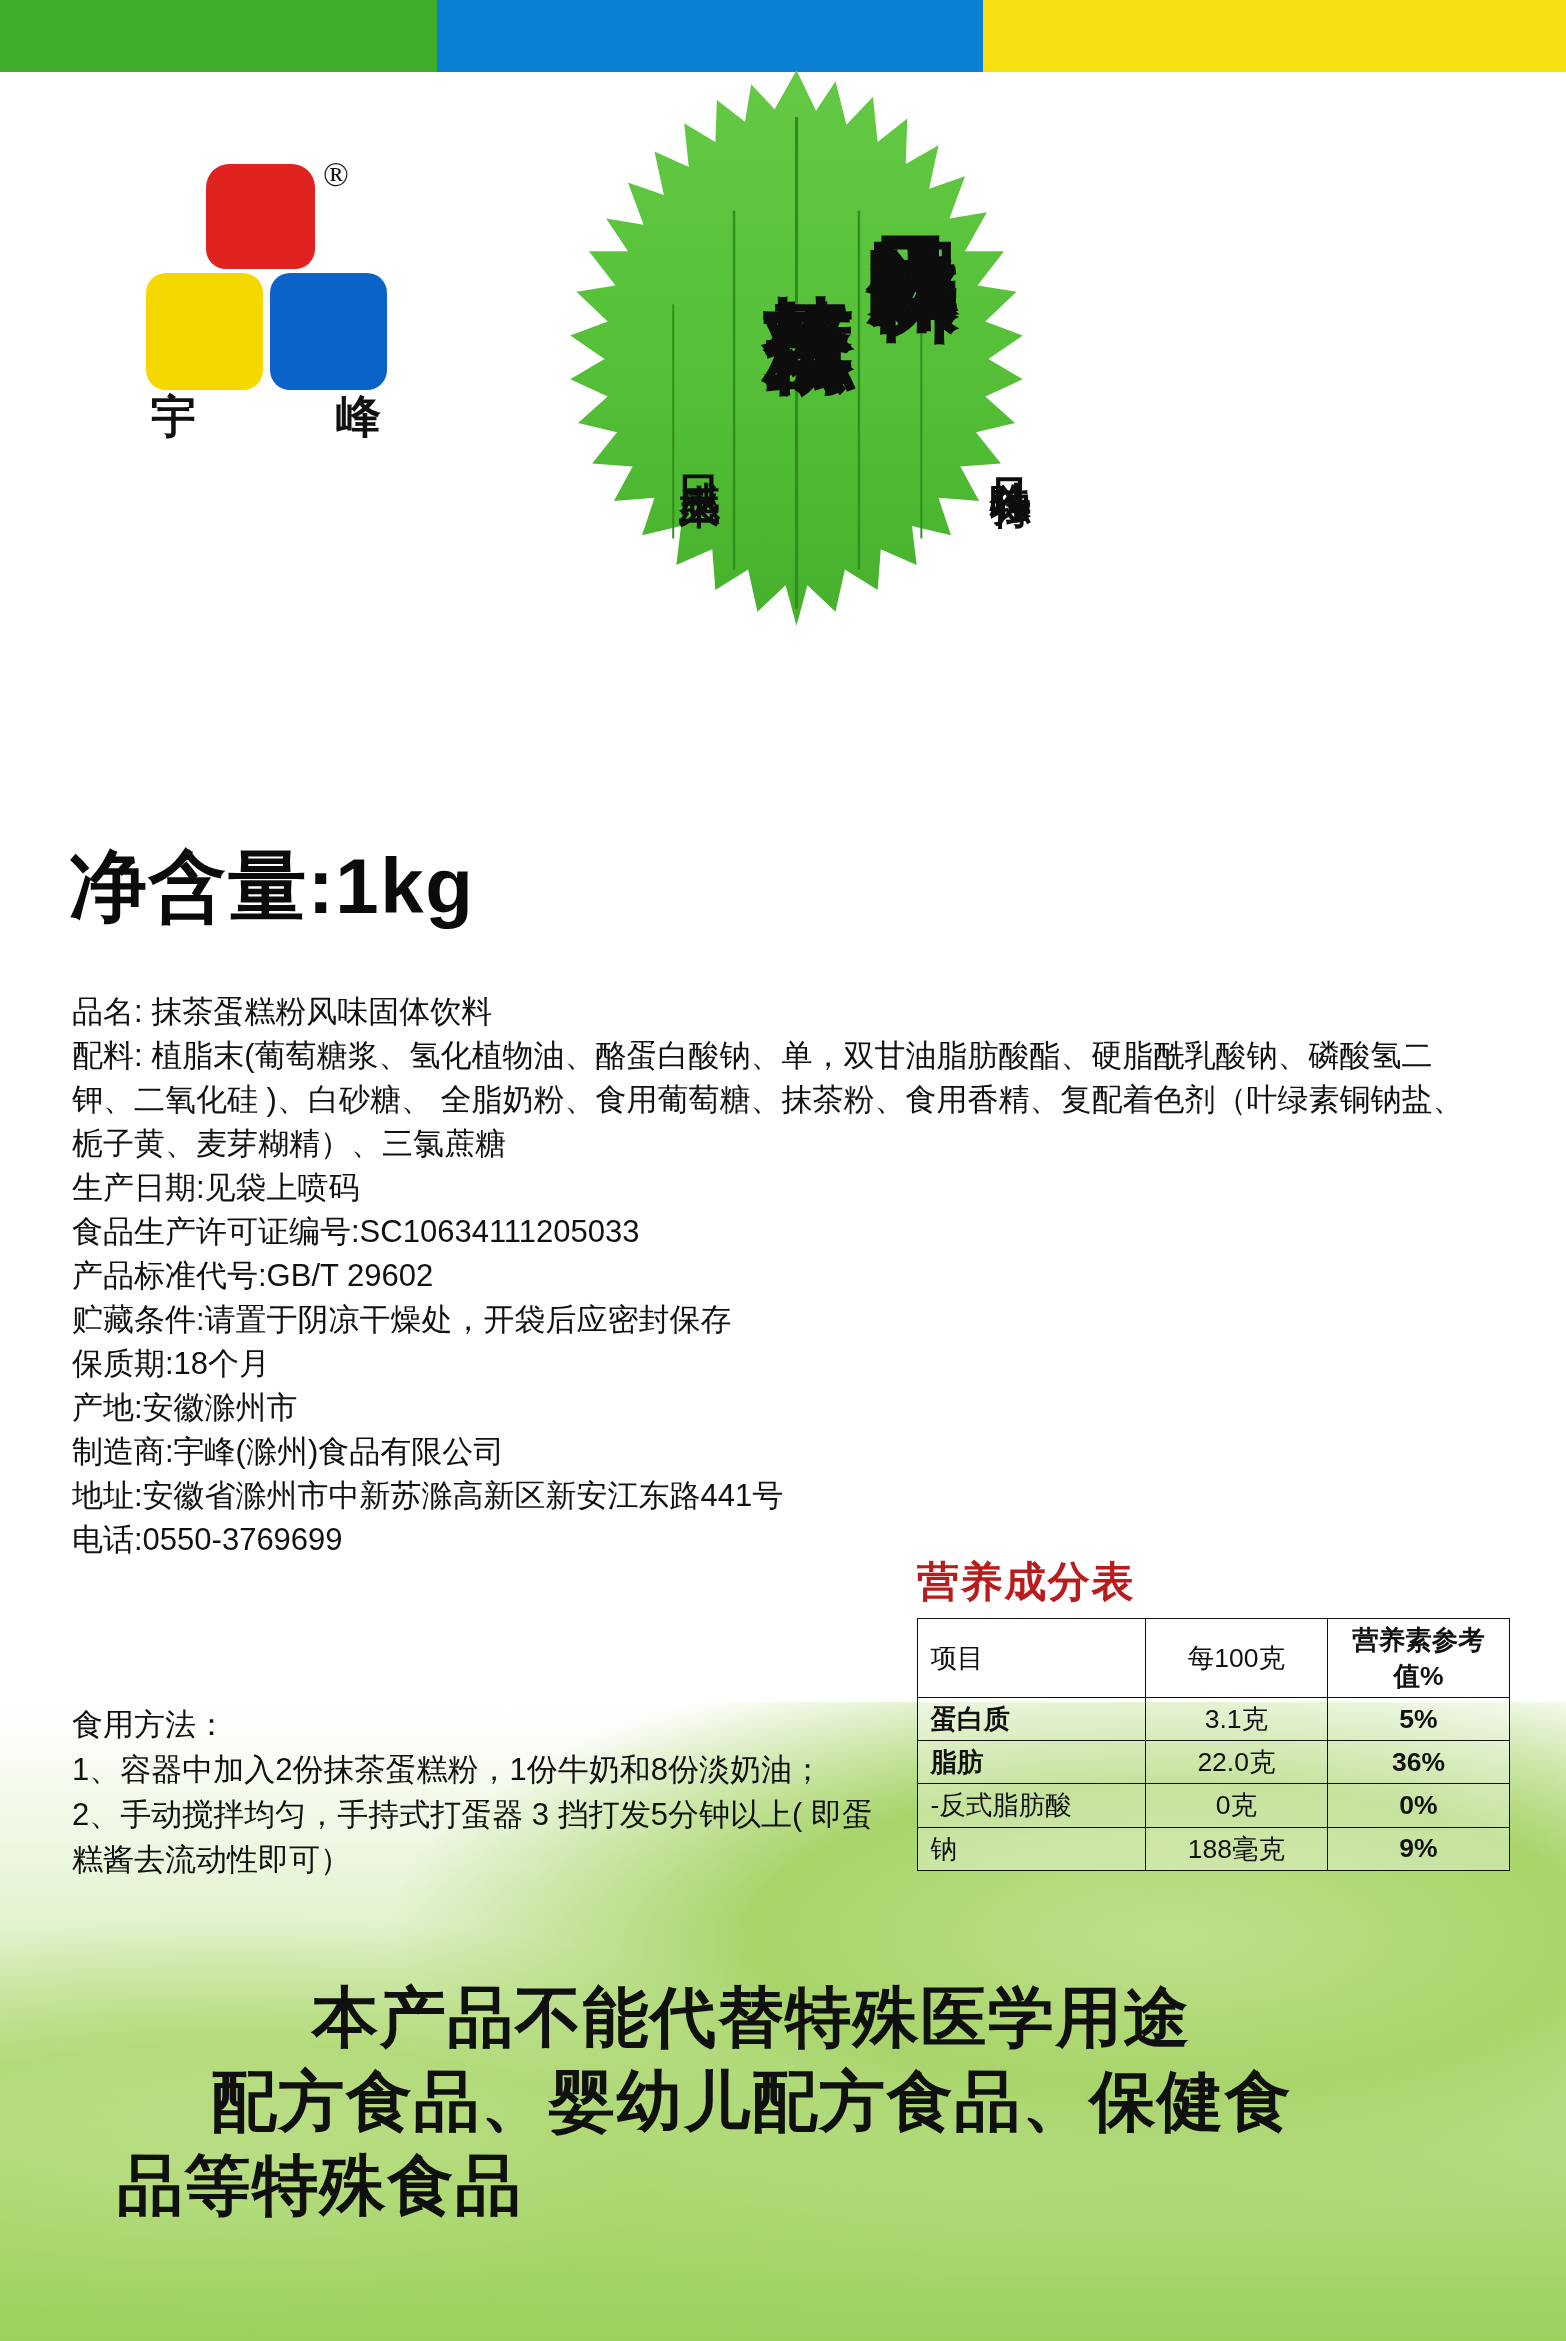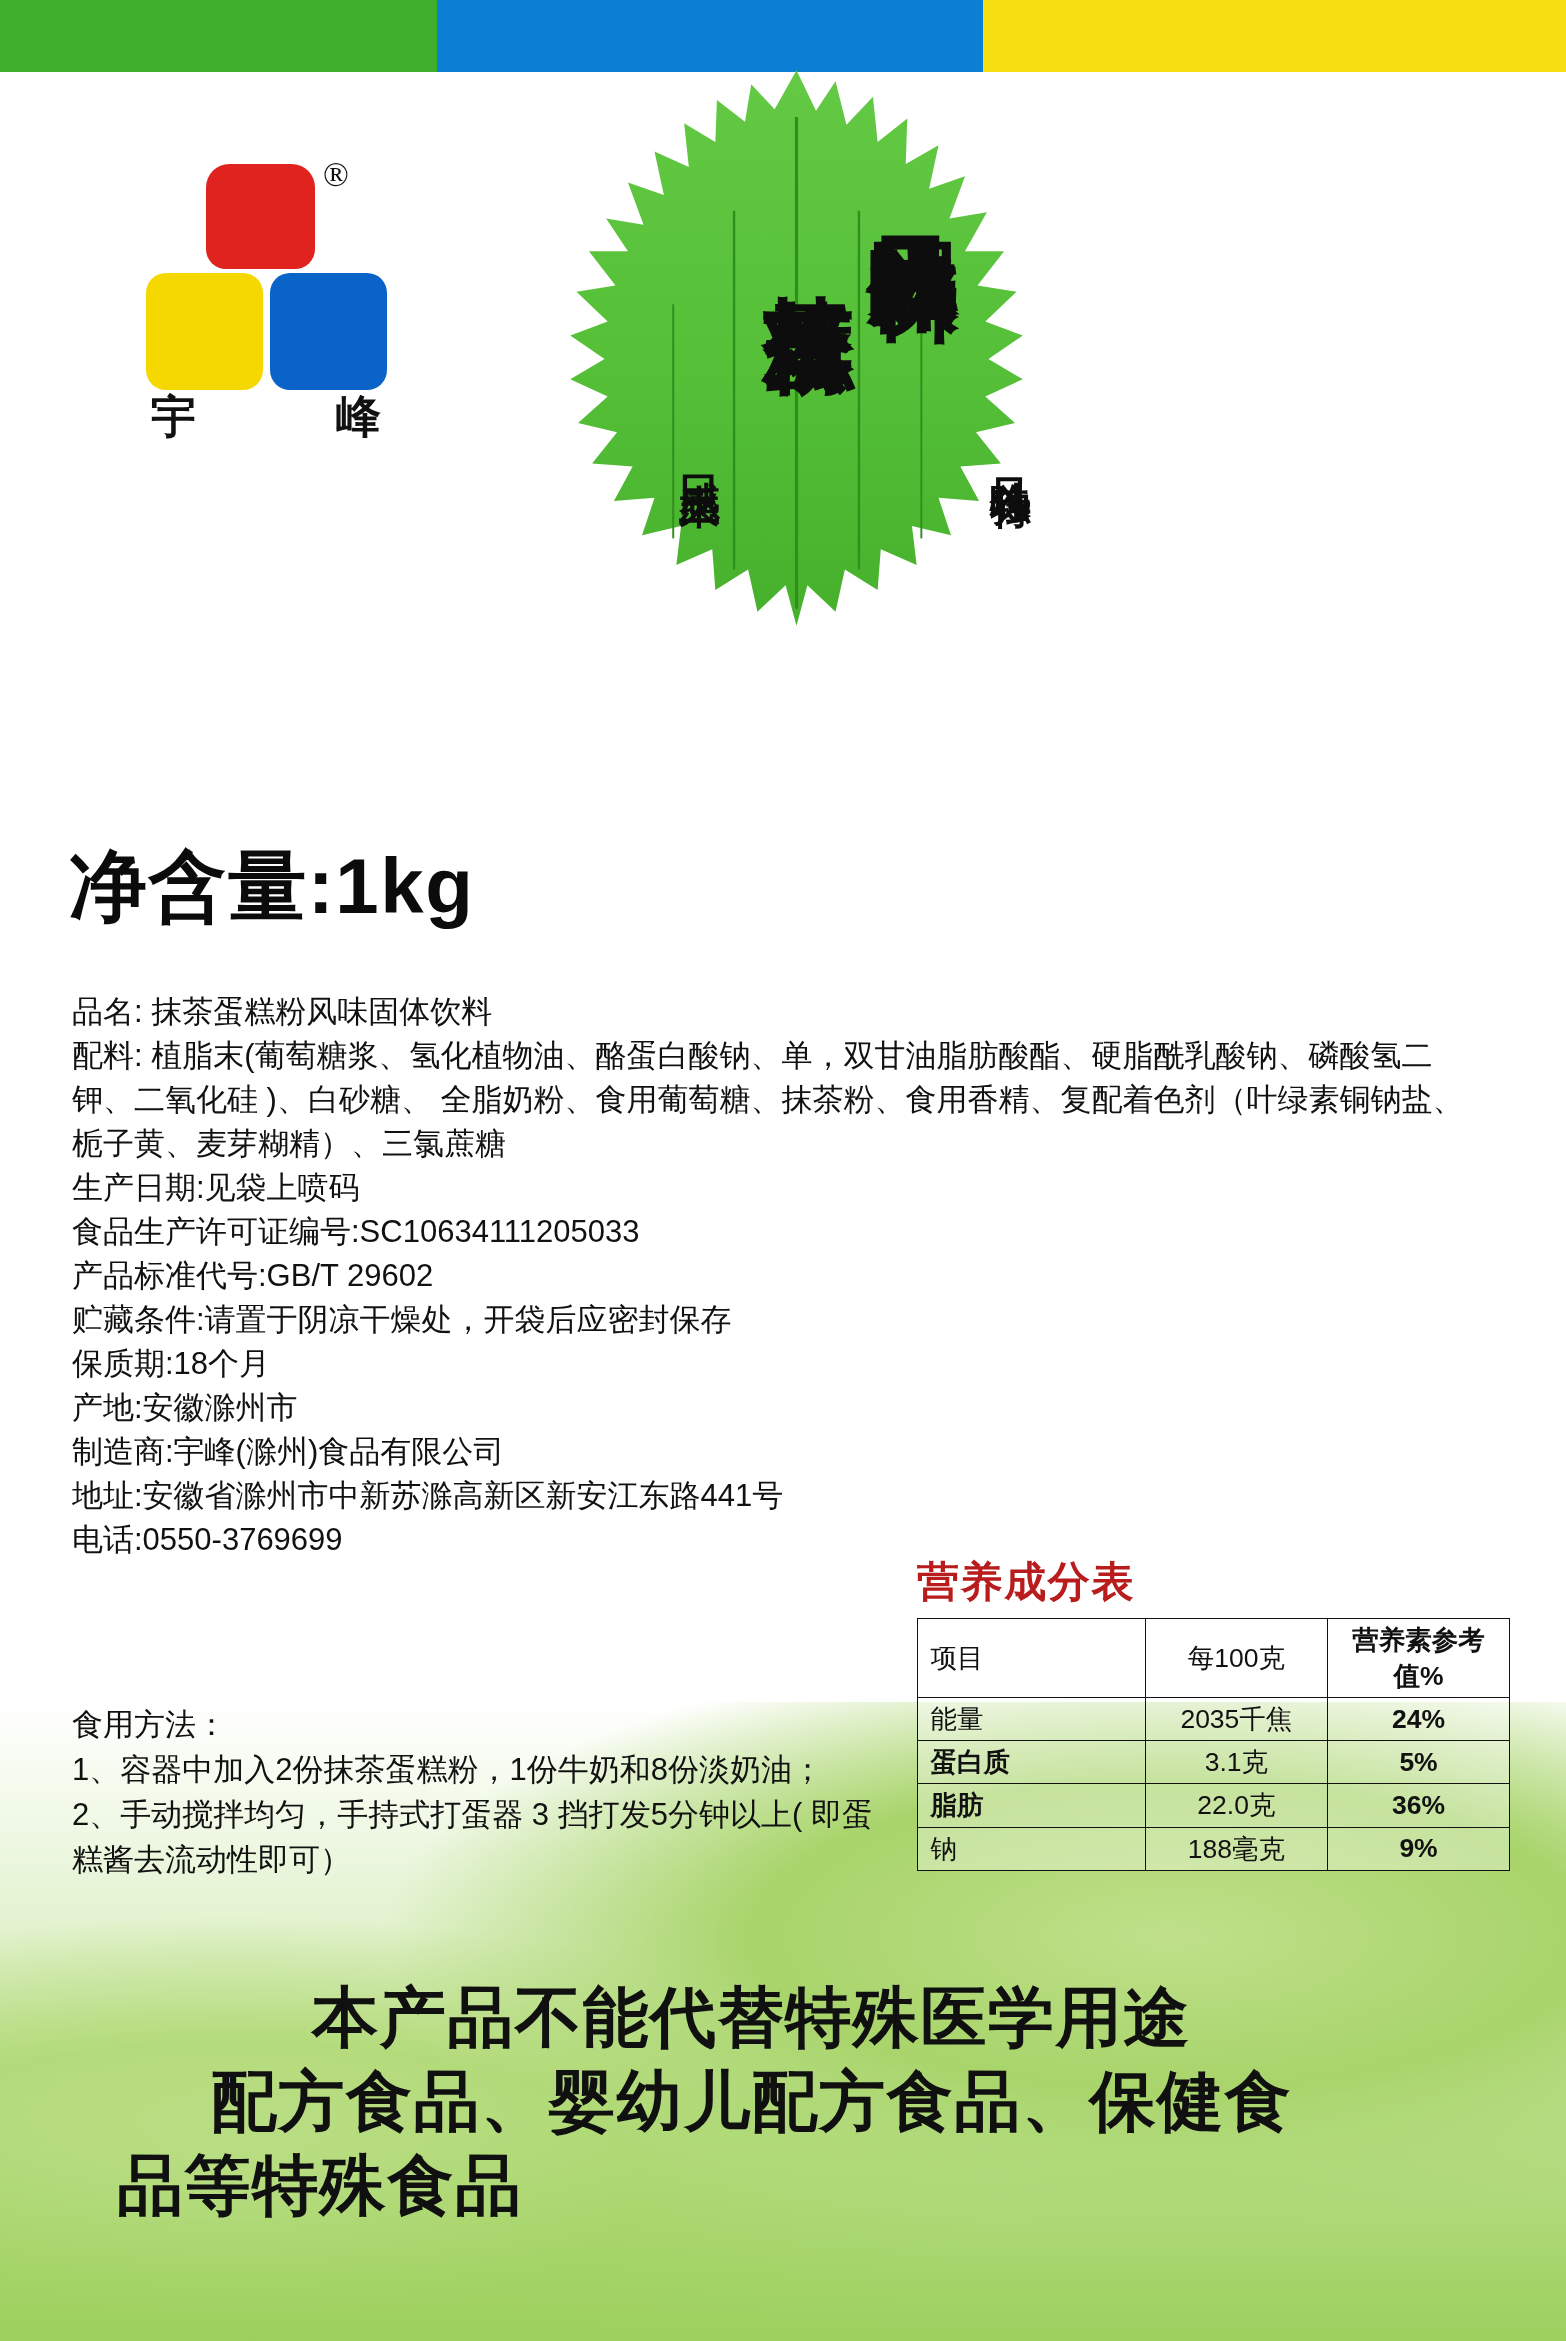--- a/index.html
+++ b/index.html
@@ -279,33 +279,33 @@
   <table>
     <thead>
       <tr>
         <th class="item">项目</th>
         <th class="amt">每100克</th>
         <th class="nrv">营养素参考值%</th>
       </tr>
     </thead>
     <tbody>
       <tr>
-        <td class="item">能量</td>
-        <td class="amt">2035千焦</td>
-        <td class="nrv">24%</td>
-      </tr>
-      <tr>
         <td class="item bold">蛋白质</td>
         <td class="amt">3.1克</td>
         <td class="nrv">5%</td>
       </tr>
       <tr>
         <td class="item bold">脂肪</td>
         <td class="amt">22.0克</td>
         <td class="nrv">36%</td>
+      </tr>
+      <tr>
+        <td class="item">-反式脂肪酸</td>
+        <td class="amt">0克</td>
+        <td class="nrv">0%</td>
       </tr>
       <tr>
         <td class="item">钠</td>
         <td class="amt">188毫克</td>
         <td class="nrv">9%</td>
       </tr>
     </tbody>
   </table>
 </div>
 

